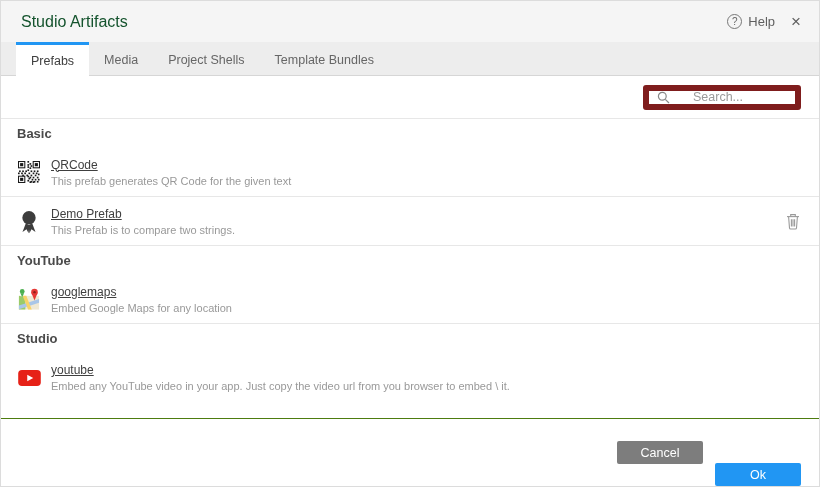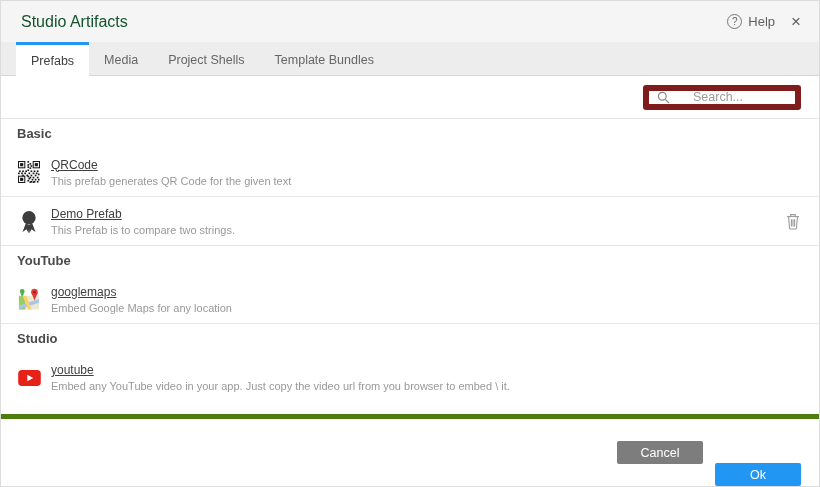--- a/index.html
+++ b/index.html
@@ -66,21 +66,21 @@
   }
   .item-row.last { border-bottom:none; }
   .item-icon { flex:0 0 24px; width:24px; display:flex; justify-content:center; align-items:center; }
   .item-text { display:flex; flex-direction:column; justify-content:center; }
   .item-title { font-size:12px; color:#3f3f3f; margin-bottom:3px;text-decoration:underline; }
   .item-desc { font-size:11px; color:#999; }
   .item-actions { margin-left:auto; display:flex; align-items:center; padding-right:3px; }
   .trash-btn { cursor:pointer; display:flex; }
   
   .dlg-footer {
-    margin-top:auto; flex:0 0 58px; border-top:5px solid #4d7c0f;
+    margin-top:auto; flex:0 0 58px; border-top:1px solid #4d7c0f;
     display:flex; align-items:center; justify-content:flex-end;
     gap:12px; padding-right:18px; background:#fff;
   }
   .btn {
     height:23px; min-width:86px; border:none; border-radius:2px;
     font-size:12.5px; color:#fff; cursor:pointer;
     font-family:"Liberation Sans", sans-serif; padding:0 12px;
   }
   .btn-cancel { background:#7d7d7d; }
   .btn-ok { background:#2196f3;margin-top:44px; }

